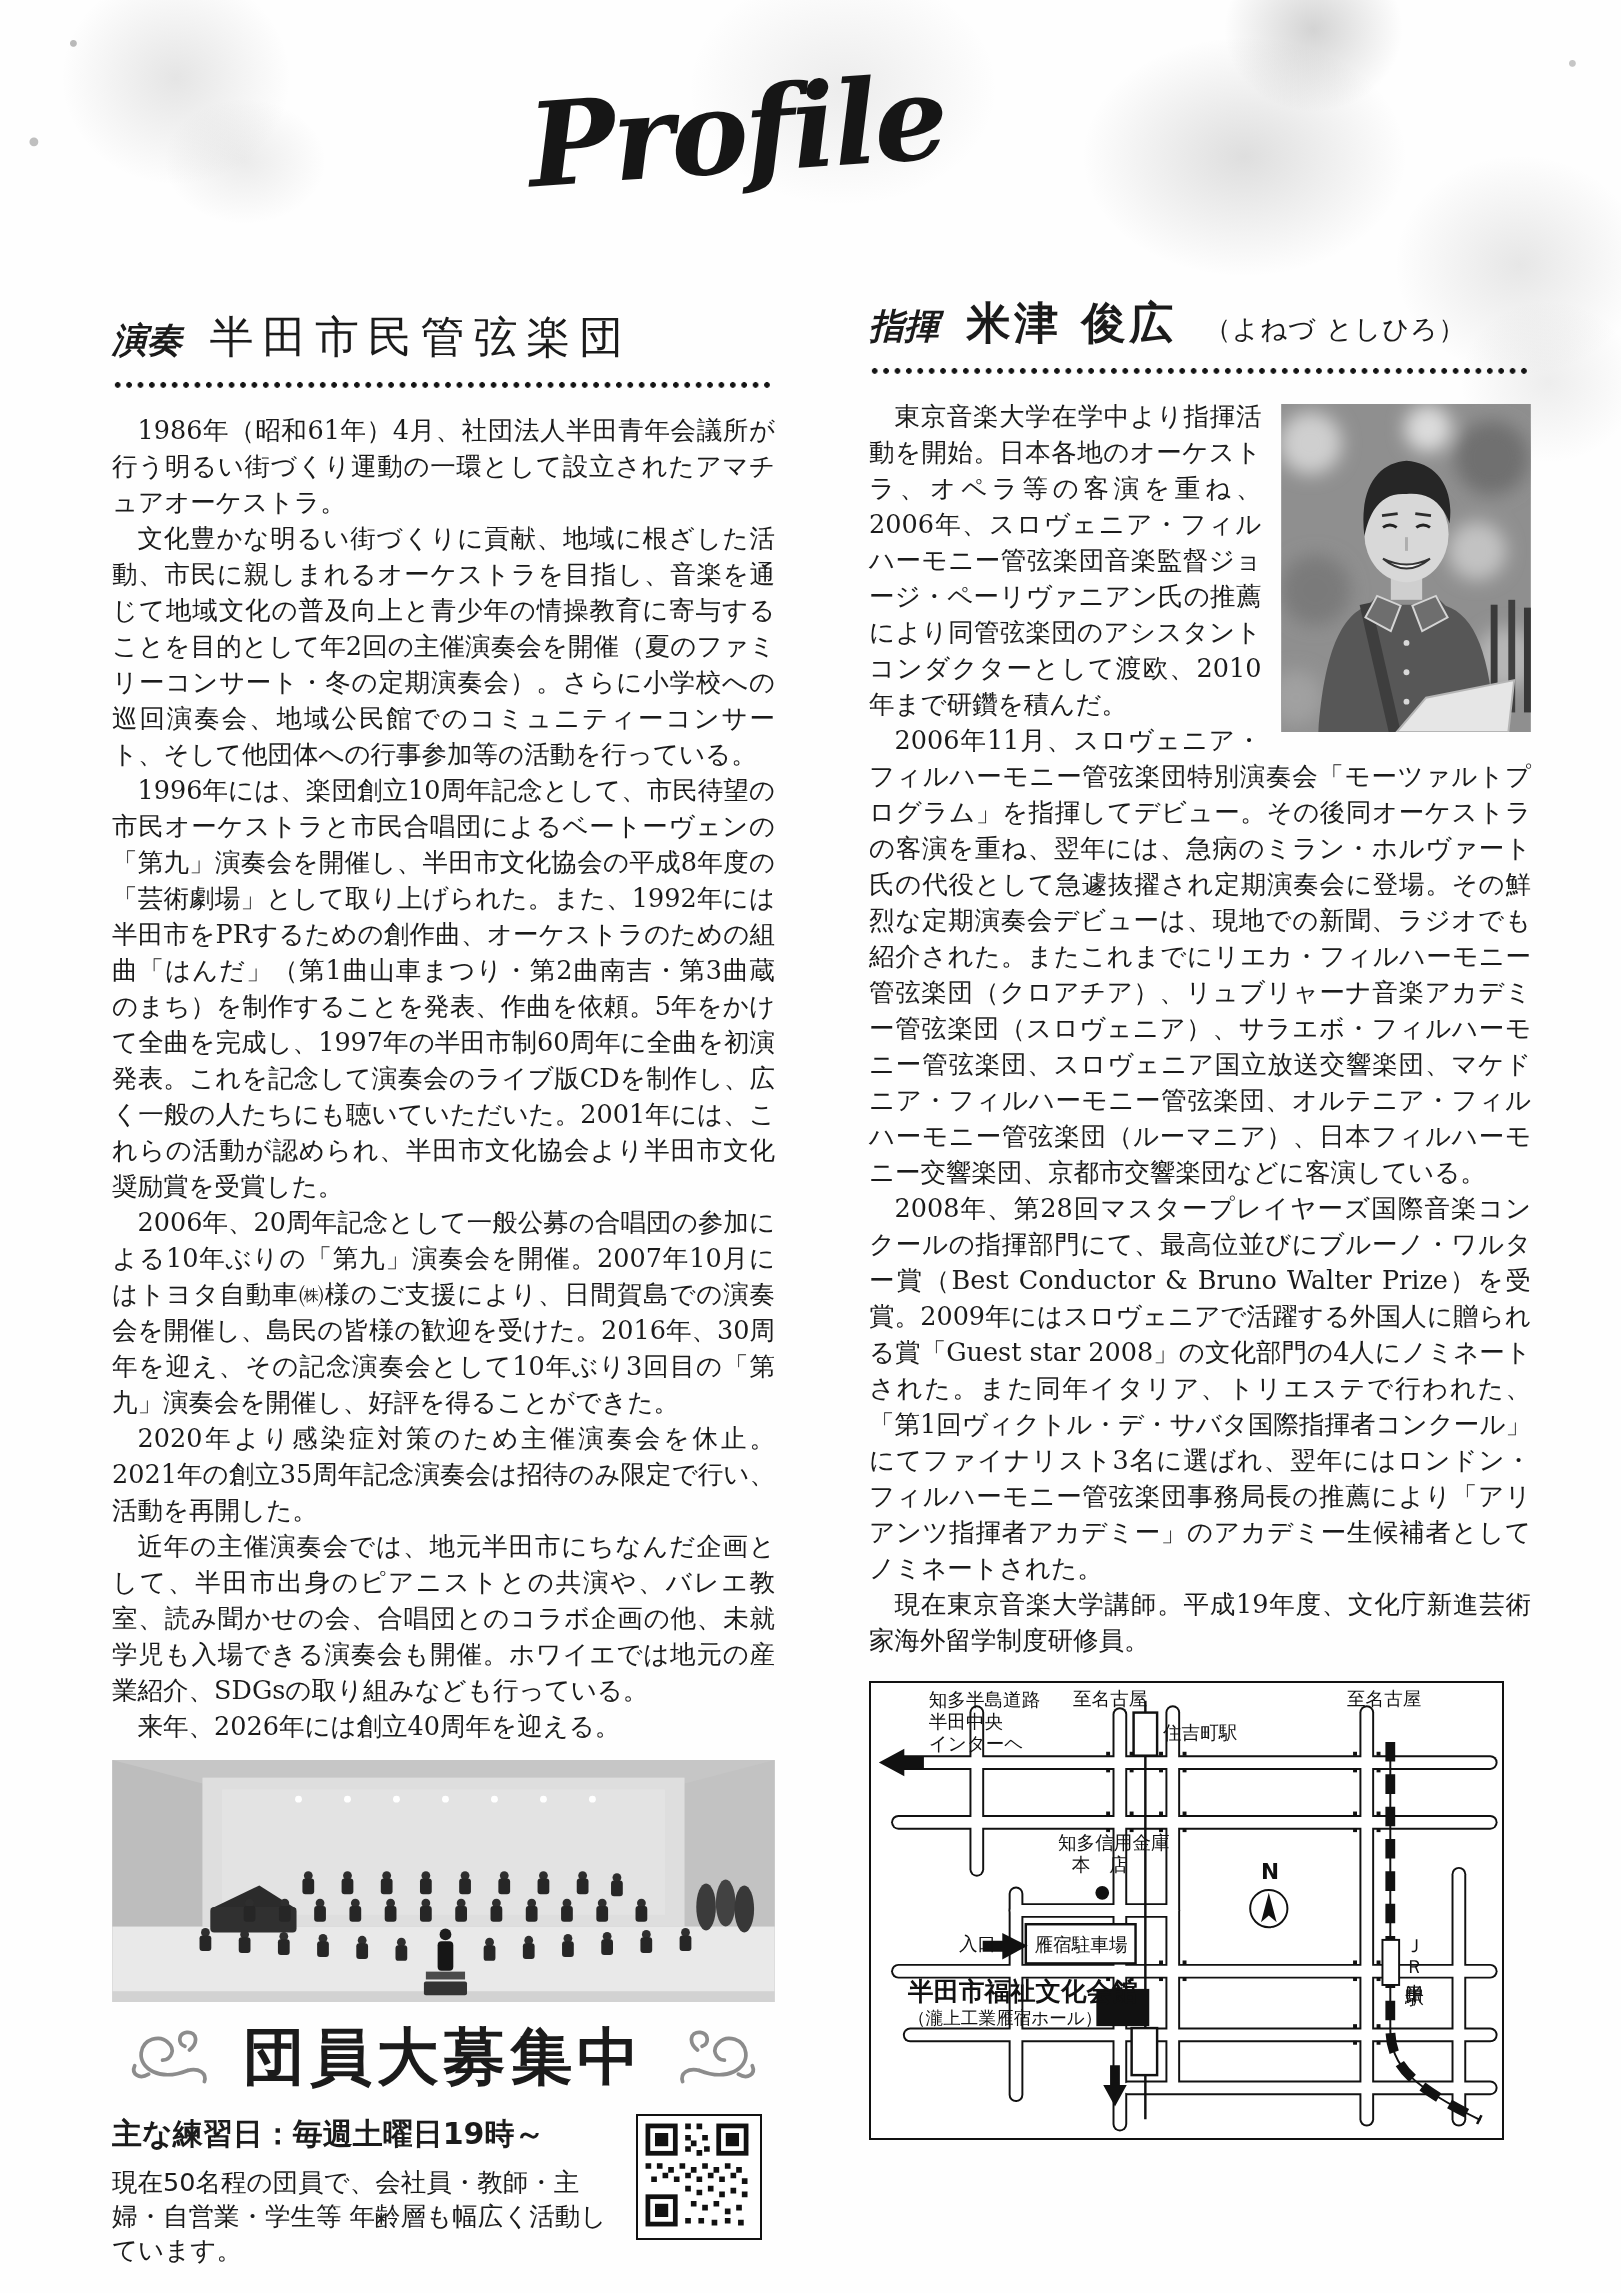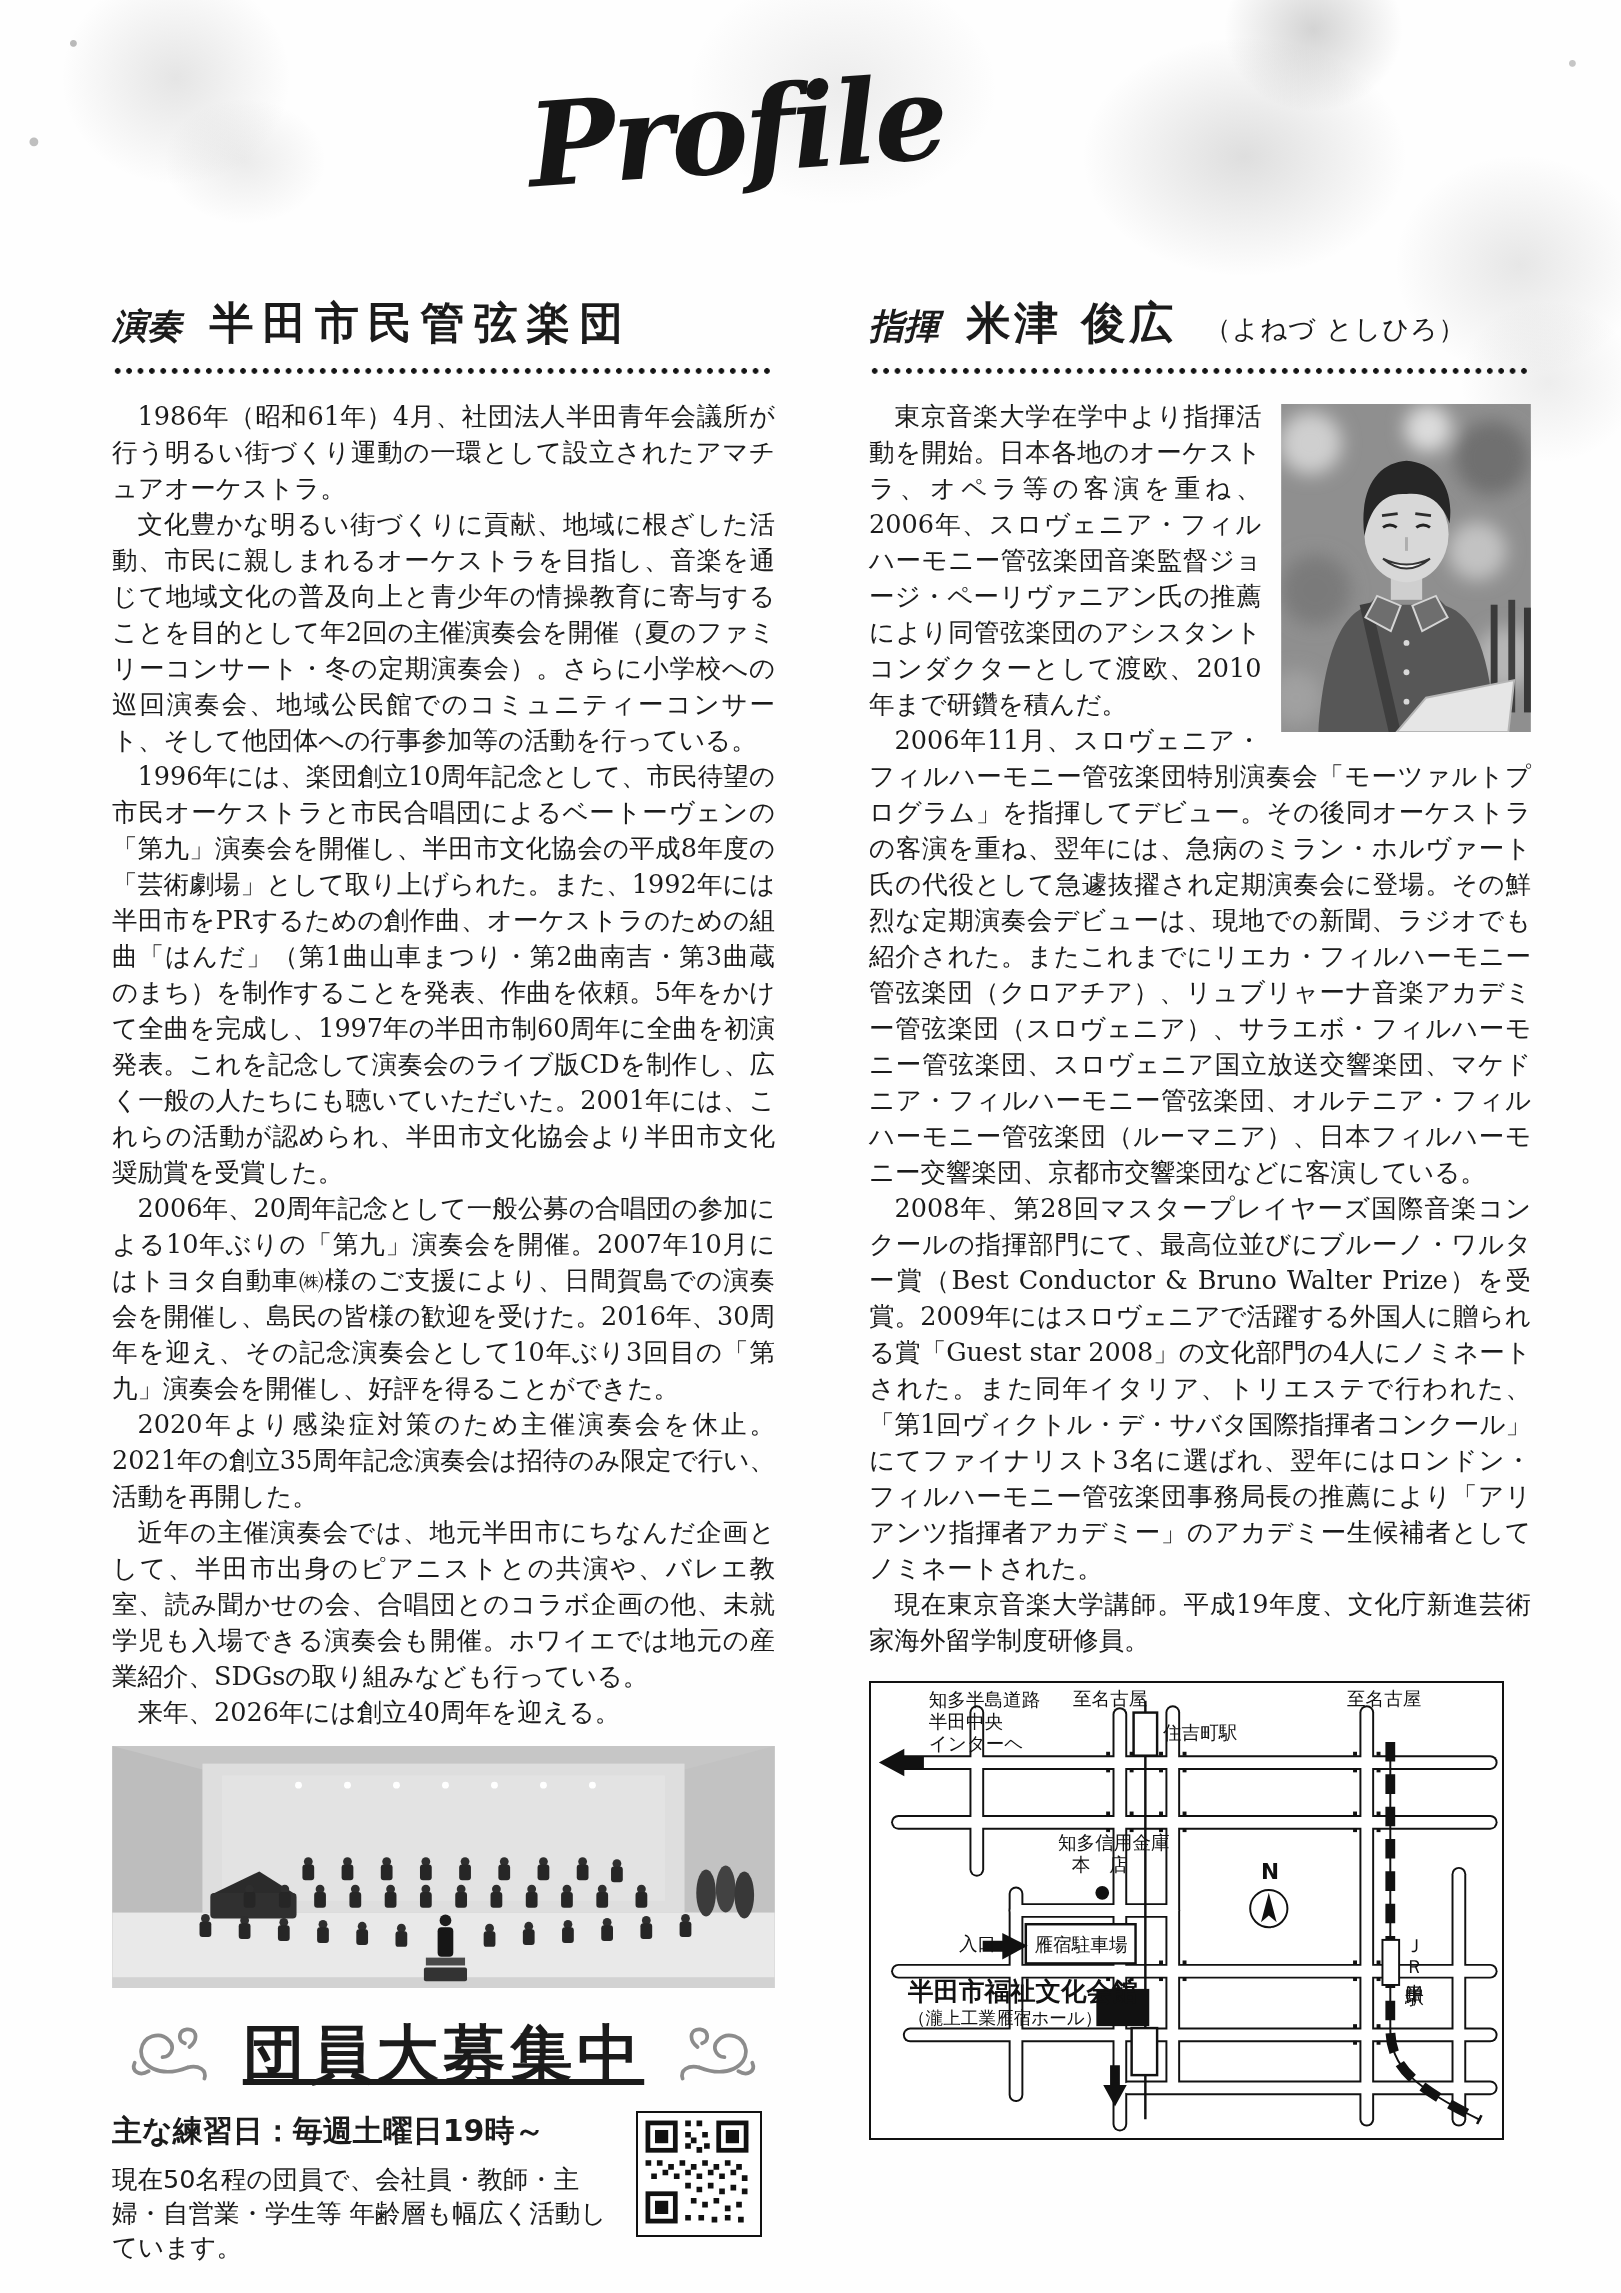--- a/index.html
+++ b/index.html
@@ -17,32 +17,32 @@
       radial-gradient(circle, rgba(30,30,30,.30) 0 2.9px, transparent 3.9px) 69px 39px/8.8px 8.8px no-repeat,
       radial-gradient(circle, rgba(30,30,30,.28) 0 3.9px, transparent 4.9px) 29px 137px/9.8px 9.8px no-repeat,
       radial-gradient(circle, rgba(30,30,30,.25) 0 2.9px, transparent 3.9px) 1568px 59px/8.8px 8.8px no-repeat;}
   .profile-title{position:relative;height:231px;padding-top:63px;text-align:center;}
   .profile-title span{display:inline-block;margin-left:-147px;font-style:italic;font-weight:700;
       font-size:116px;letter-spacing:-2.9px;transform:rotate(-4deg);color:#161616;}
   .columns{position:relative;display:flex;gap:94px;padding:0 90px 0 112px;align-items:flex-start;}
   .col{width:663px;}
   .col-head{display:flex;align-items:baseline;gap:27.4px;white-space:nowrap;}
   .role{font-style:italic;font-weight:700;font-size:35px;}
-  .org-name{font-weight:700;font-size:44px;letter-spacing:8.8px;}
+  .org-name{font-weight:400;font-size:44px;letter-spacing:8.8px;margin-top:14px;}
   .person-name{font-weight:700;font-size:44px;letter-spacing:3.9px;}
   .kana{font-size:26.5px;font-weight:400;letter-spacing:1px;text-align:right;}
   .dotted-rule{height:7.8px;margin:13.7px 0 23.5px 0;background-image:radial-gradient(circle,#151515 2.5px,transparent 3.1px);
       background-size:11.4px 7.8px;background-repeat:repeat-x;background-position:0 50%;}
   .body{font-size:25.5px;line-height:36px;text-align:justify;}
   .body p{margin:0;text-indent:25.5px;}
   .conductor-photo{float:right;margin:5.9px 0 11.8px 19.6px;}
   .orchestra-photo{display:block;margin-top:15.7px;}
   .photo-caption{text-align:center;font-family:"DejaVu Sans","Liberation Sans",sans-serif;
       font-weight:700;font-size:27.4px;line-height:40px;margin-top:15.7px;}
-  .recruit-title-row{display:flex;justify-content:center;align-items:center;gap:31px;margin-top:24px;text-decoration:underline;}
+  .recruit-title-row{display:flex;justify-content:center;align-items:center;gap:31px;margin-top:13px;}
   .recruit-title{font-size:62px;font-weight:900;letter-spacing:4.9px;}
   .recruit-info{display:flex;gap:13.7px;margin-top:15.7px;}
   .recruit-main{flex:1;}
   .practice{font-family:"DejaVu Sans","Liberation Sans",sans-serif;font-weight:700;font-size:30px;}
   .members{font-family:"DejaVu Sans","Liberation Sans",sans-serif;font-size:25.5px;line-height:34px;margin-top:9.8px;width:510px;}
   .qr-wrap{width:149px;}
   .qr-frame{width:122px;height:122px;background:#fff;border:2px solid #111;}
   .map-box{position:relative;width:631px;height:455px;border:2.9px solid #111;background:#fff;margin-top:23.5px;}
   .map-box svg.roads{position:absolute;left:0;top:0;}
   .map-label{position:absolute;font-family:"DejaVu Sans","Liberation Sans",sans-serif;

